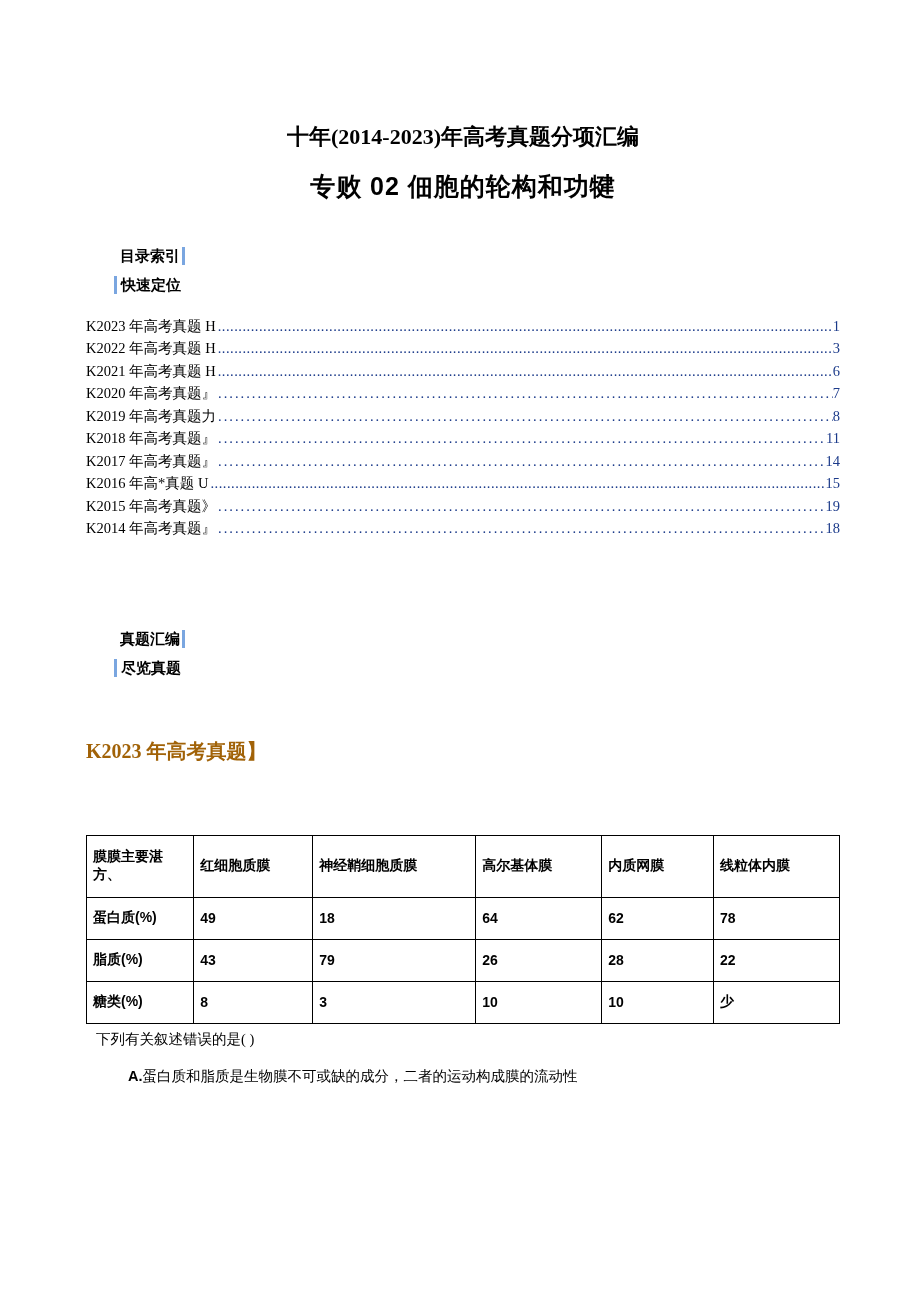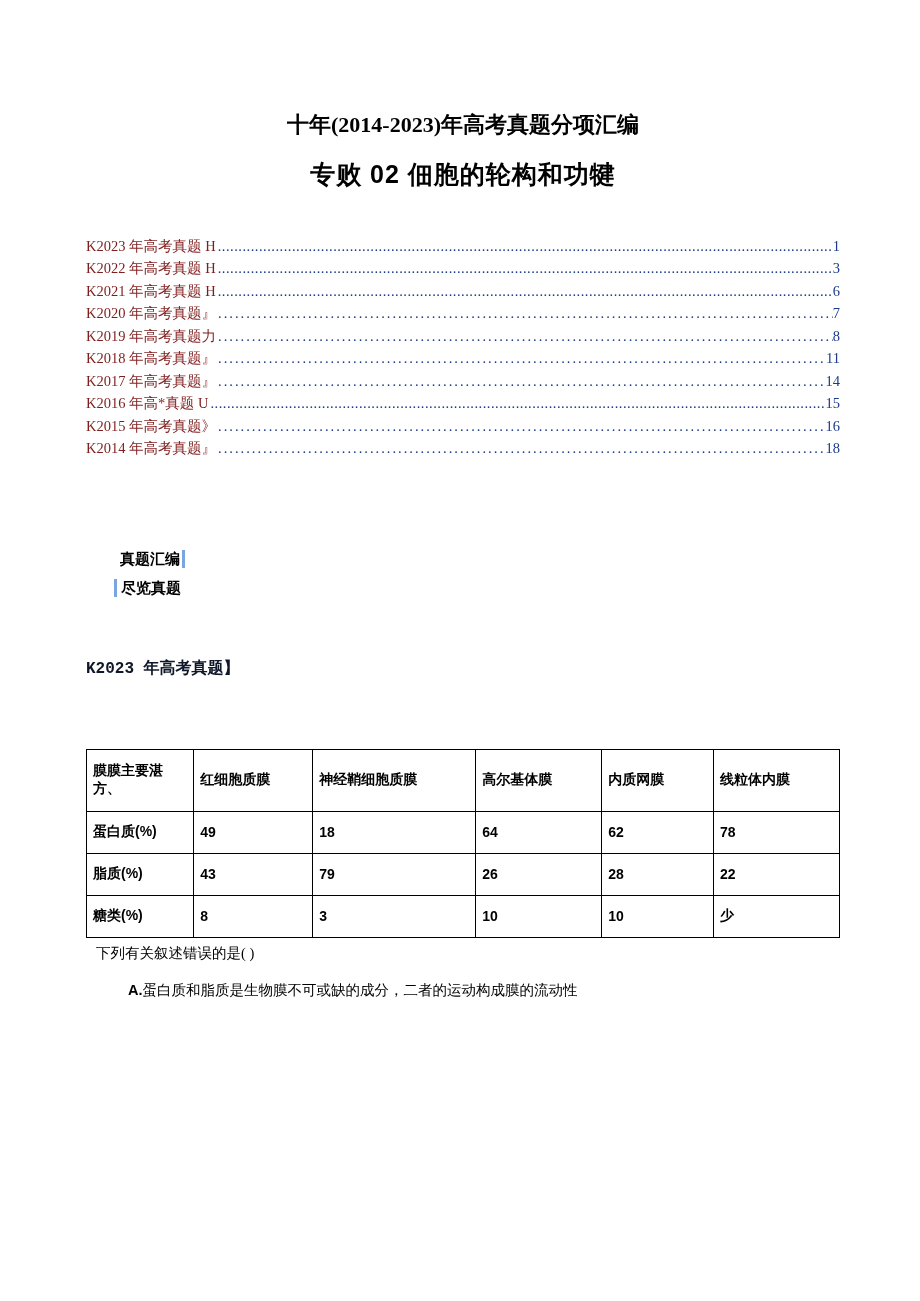--- a/index.html
+++ b/index.html
@@ -6,20 +6,21 @@
   body {
     font-family: "SimSun", "宋体", serif;
     background: #ffffff;
     width: 920px;
     height: 1301px;
     position: relative;
     color: #000;
   }
   .page {
     padding: 110px 80px 0 86px;
+    margin-top: 12px;
   }
   .title1 {
     text-align: center;
     font-size: 22px;
     font-weight: bold;
     margin-bottom: 18px;
     font-family: "SimSun", serif;
   }
   .title2 {
     text-align: center;
@@ -67,21 +68,21 @@
   }
   .toc-row {
     display: flex;
     align-items: baseline;
     font-size: 14.5px;
     color: #1b3a8a;
     line-height: 1.55;
     white-space: nowrap;
   }
   .toc-label {
-    color: #7f1d1d;
+    color: #000000;
     flex: 0 0 auto;
   }
   .toc-dots {
     flex: 1 1 auto;
     overflow: hidden;
     letter-spacing: 2px;
     color: #1b3a8a;
     padding: 0 2px;
   }
   .toc-dots.dense {
@@ -90,24 +91,24 @@
   .toc-page {
     flex: 0 0 auto;
     color: #1b3a8a;
   }
   .section-hdr {
     margin-top: 90px;
     margin-left: 34px;
   }
   .section-title {
     margin-top: 60px;
-    font-family: Liberation Mono, monospace;
-    font-size: 16px;
-    font-weight: bold;
-    color: #0f172a;
+    font-family: Liberation Serif, serif;
+    font-size: 20px;
+    font-weight: bold;
+    color: #a16207;
   }
   .question {
     margin-top: 70px;
   }
   .q-line {
     font-family: "SimHei", "Arial", sans-serif;
     font-size: 14px;
     margin-left: 22px;
     margin-bottom: 6px;
   }
@@ -154,20 +155,28 @@
   }
 </style>
 </head>
 <body>
 
 <div class="page">
 
   <div class="title1">十年(2014-2023)年高考真题分项汇编</div>
   <div class="title2">专败 02 佃胞的轮构和功犍</div>
 
+  <div class="hdr-block">
+    <div class="hdr-line1">
+      <span>目录索引</span><span class="bar"></span>
+    </div>
+    <div class="hdr-line2">
+      <span class="bar"></span><span>快速定位</span>
+    </div>
+  </div>
 
   <div class="toc" id="toc">
       <div class="toc-row">
         <span class="toc-label">K2023 年高考真题 H</span>
         <span class="toc-dots dense">....................................................................................................................................................................................................................................................................</span>
         <span class="toc-page">1</span>
       </div>
       <div class="toc-row">
         <span class="toc-label">K2022 年高考真题 H</span>
         <span class="toc-dots dense">....................................................................................................................................................................................................................................................................</span>
@@ -199,21 +208,21 @@
         <span class="toc-page">14</span>
       </div>
       <div class="toc-row">
         <span class="toc-label">K2016 年高*真题 U</span>
         <span class="toc-dots dense">....................................................................................................................................................................................................................................................................</span>
         <span class="toc-page">15</span>
       </div>
       <div class="toc-row">
         <span class="toc-label">K2015 年高考真题》</span>
         <span class="toc-dots">....................................................................................................................................................................................................................................................................</span>
-        <span class="toc-page">16</span>
+        <span class="toc-page">19</span>
       </div>
       <div class="toc-row">
         <span class="toc-label">K2014 年高考真题』</span>
         <span class="toc-dots">....................................................................................................................................................................................................................................................................</span>
         <span class="toc-page">18</span>
       </div>
     </div>
 
   <div class="section-hdr hdr-block">
     <div class="hdr-line1">

